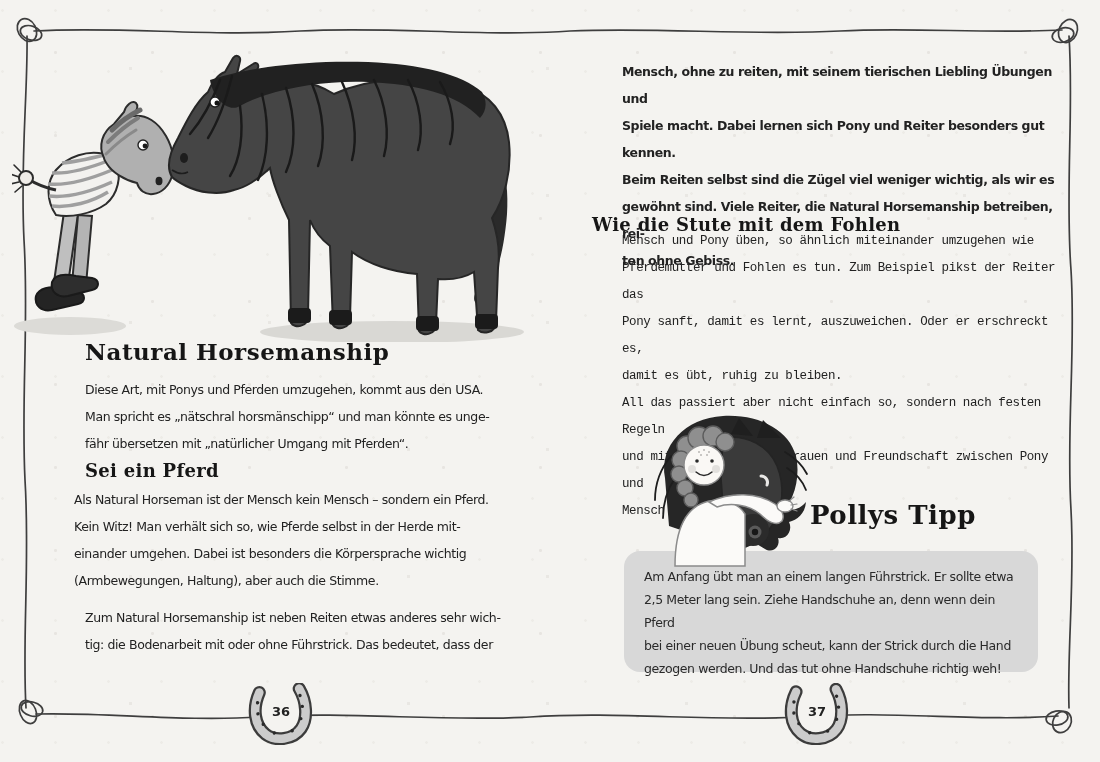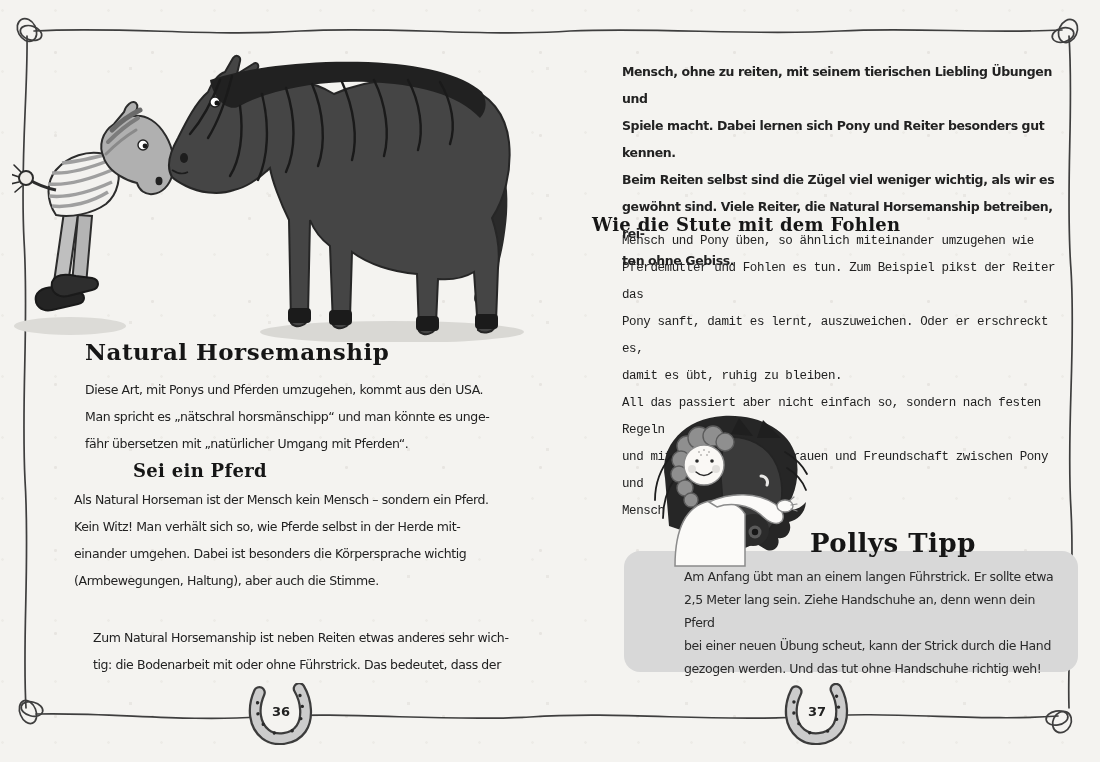--- a/index.html
+++ b/index.html
@@ -26,21 +26,21 @@
   }
   .body-text{
     font-size:12.5px;line-height:27px;letter-spacing:-0.4px;
     white-space:pre-line;color:#222;
   }
   .tip-heading{
     font-family:"DejaVu Serif", serif;font-weight:700;
     font-size:26px;letter-spacing:.5px;color:#161616;
   }
   .tip-box{
-    background:#d8d8d8;border-radius:16px;padding-left:40px;
+    background:#d8d8d8;border-radius:16px;
   }
   .tip-body{
     font-size:12.5px;line-height:23px;letter-spacing:-0.4px;
     white-space:pre-line;color:#2a2a2a;
     padding:14px 16px 0 20px;
   }
   svg text.shoe-num{
     font-family:"DejaVu Sans", sans-serif;font-weight:700;font-size:13px;fill:#222;
   }
 </style>
@@ -138,27 +138,27 @@
       <ellipse cx="172" cy="108" rx="4" ry="5" fill="#1d1d1d"></ellipse>
       <path d="M160,120 C166,124 172,124 176,122" fill="none" stroke="#1d1d1d" stroke-width="1.6"></path>
     </g>
   </svg>
 
   <div class="abs body-text" style="left:85px;top:376px;width:440px;">Diese Art, mit Ponys und Pferden umzugehen, kommt aus den USA.
 Man spricht es „nätschral horsmänschipp“ und man könnte es unge-
 fähr übersetzen mit „natürlicher Umgang mit Pferden“.</div>
   <div class="abs page-title" style="left:85px;top:338px;">Natural Horsemanship</div>
 
-  <div class="abs h2" style="left:85px;top:460px;margin-left:48px;">Sei ein Pferd</div>
+  <div class="abs h2" style="left:85px;top:460px;">Sei ein Pferd</div>
   <div class="abs body-text" style="left:74px;top:486px;width:440px;">Als Natural Horseman ist der Mensch kein Mensch – sondern ein Pferd.
 Kein Witz! Man verhält sich so, wie Pferde selbst in der Herde mit-
 einander umgehen. Dabei ist besonders die Körpersprache wichtig
 (Armbewegungen, Haltung), aber auch die Stimme.</div>
 
-  <div class="abs body-text" style="left:85px;top:624px;width:440px;margin-left:8px;">Zum Natural Horsemanship ist neben Reiten etwas anderes sehr wich-
+  <div class="abs body-text" style="left:85px;top:604px;width:440px;">Zum Natural Horsemanship ist neben Reiten etwas anderes sehr wich-
 tig: die Bodenarbeit mit oder ohne Führstrick. Das bedeutet, dass der</div>
 
   <div class="abs body-text" style="left:622px;top:58px;width:440px;font-weight:bold;">Mensch, ohne zu reiten, mit seinem tierischen Liebling Übungen und
 Spiele macht. Dabei lernen sich Pony und Reiter besonders gut kennen.
 Beim Reiten selbst sind die Zügel viel weniger wichtig, als wir es
 gewöhnt sind. Viele Reiter, die Natural Horsemanship betreiben, rei-
 ten ohne Gebiss.</div>
 
   <div class="abs h2" style="left:592px;top:202px;margin-top:12px;">Wie die Stute mit dem Fohlen</div>
   <div class="abs body-text" style="left:622px;top:228px;width:440px;font-family:Liberation Mono, monospace;">Mensch und Pony üben, so ähnlich miteinander umzugehen wie
@@ -168,21 +168,21 @@
 All das passiert aber nicht einfach so, sondern nach festen Regeln
 und mit einem Ziel: Vertrauen und Freundschaft zwischen Pony und
 Mensch zu stärken!</div>
 
   <div class="abs tip-box" style="left:624px;top:551px;width:414px;height:121px;">
     <div class="tip-body">Am Anfang übt man an einem langen Führstrick. Er sollte etwa
 2,5 Meter lang sein. Ziehe Handschuhe an, denn wenn dein Pferd
 bei einer neuen Übung scheut, kann der Strick durch die Hand
 gezogen werden. Und das tut ohne Handschuhe richtig weh!</div>
   </div>
-  <div class="abs tip-heading" style="left:810px;top:500px;margin-top:28px;">Pollys Tipp</div>
+  <div class="abs tip-heading" style="left:810px;top:500px;">Pollys Tipp</div>
 
   <svg class="abs" style="left:635px;top:408px;" width="180" height="160" viewBox="0 0 180 160">
     <path d="M30,70 C24,38 50,10 88,8 C124,6 154,22 161,48 C165,66 161,86 151,100 C158,104 166,100 171,94 C170,106 162,112 154,114 C158,122 152,132 143,130 C146,138 138,146 130,141 L120,135 C110,142 98,143 90,137 L34,118 Z" fill="#262626"></path>
     <path d="M104,10 L118,28 L96,26 Z" fill="#1f1f1f"></path>
     <path d="M128,12 L146,30 L122,30 Z" fill="#1f1f1f"></path>
     <path d="M88,30 C112,26 134,38 142,58 C150,78 148,100 138,116 C132,126 122,134 112,136 C100,138 92,132 90,122 L86,70 Z" fill="#3a3a3a" stroke="#242424" stroke-width="1.5"></path>
     <circle cx="118" cy="122" r="16" fill="#2b2b2b"></circle>
     <circle cx="120" cy="124" r="6.5" fill="#5a5a5a"></circle>
     <circle cx="120" cy="124" r="3.2" fill="#171717"></circle>
     <path d="M126,68 a6.5,6.5 0 0 1 6,9" fill="none" stroke="#e9e8e6" stroke-width="3" stroke-linecap="round"></path>

